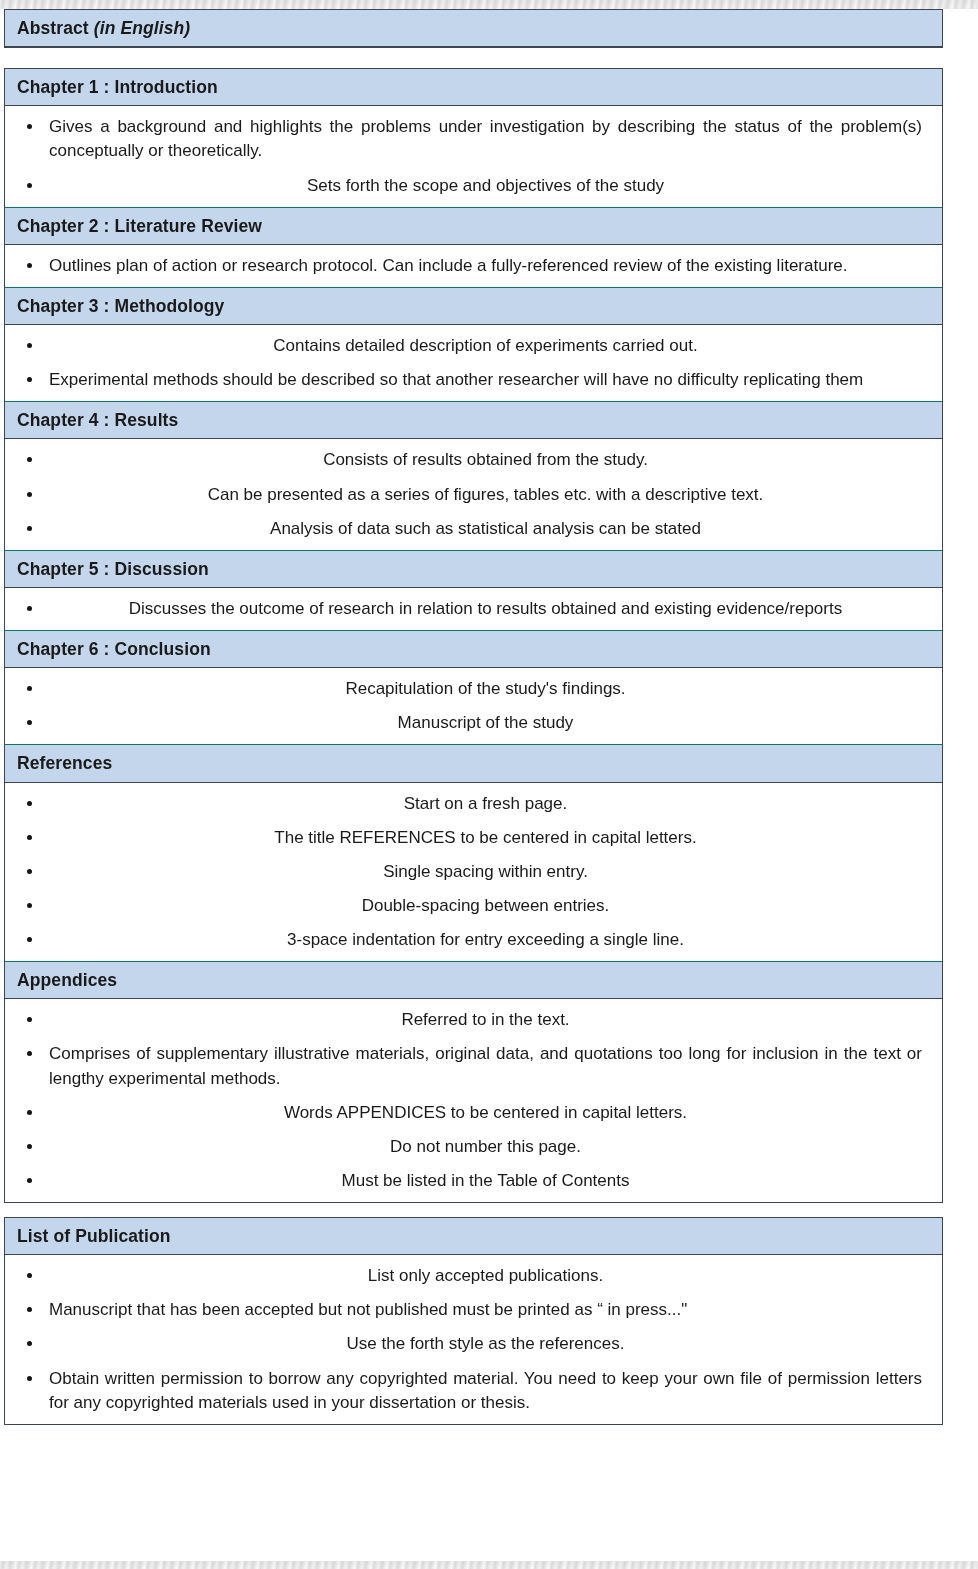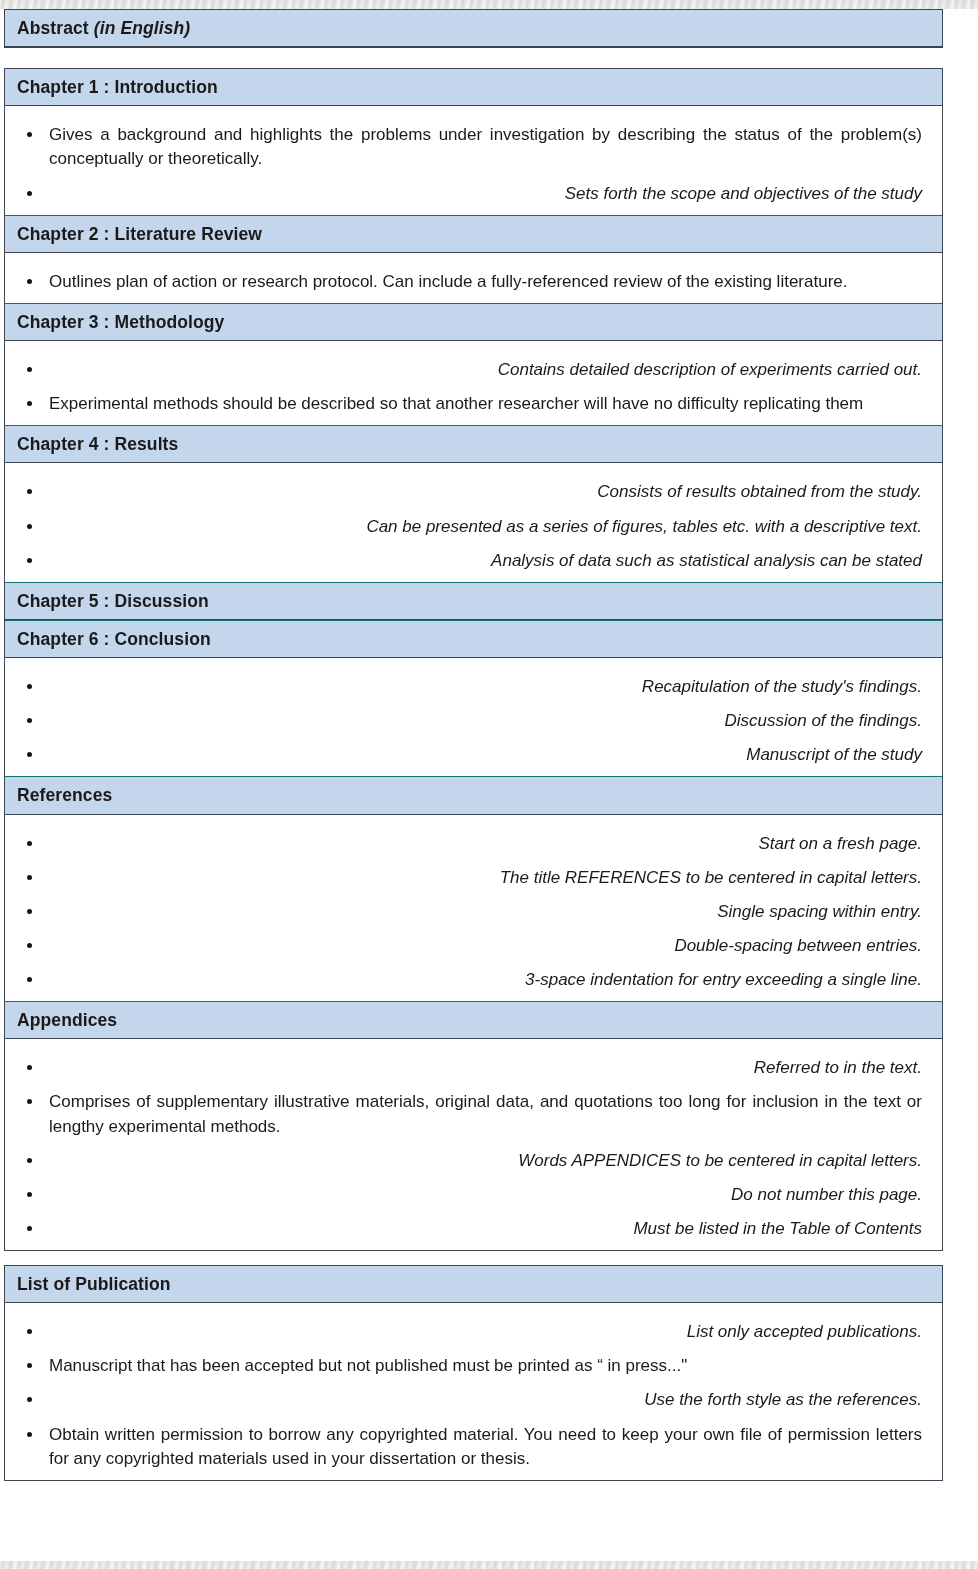--- a/index.html
+++ b/index.html
@@ -67,38 +67,38 @@
 
   ul.bullets {
     list-style: none;
     margin: 0;
     padding: 9px 14px 9px 0;
   }
   ul.bullets li {
     position: relative;
     padding-left: 44px;
     padding-right: 6px;
-    margin: 8px 0 10px 0;
+    margin: 0 0 10px 0;
     font-size: 17px;
     line-height: 1.42;
     text-align: justify;
     text-justify: inter-word;
   }
   ul.bullets li:last-child { margin-bottom: 0; }
   ul.bullets li::before {
     content: "";
     position: absolute;
     left: 22px;
     top: 9px;
     width: 5px;
     height: 5px;
     border-radius: 50%;
     background: #161616;
   }
-  ul.bullets li.nojust { text-align: right; font-style: italic; }
+  ul.bullets li.nojust { text-align: center; }
 </style>
 </head>
 <body>
 
 <div class="scan-band top"></div>
 <div class="scan-band bottom"></div>
 
 <div class="page">
 
   <div class="block">
@@ -127,25 +127,27 @@
     </ul>
 
     <div class="hdr">Chapter 4 : Results</div>
     <ul class="bullets">
       <li class="nojust">Consists of results obtained from the study.</li>
       <li class="nojust">Can be presented as a series of figures, tables etc. with a descriptive text.</li>
       <li class="nojust">Analysis of data such as statistical analysis can be stated</li>
     </ul>
 
     <div class="hdr">Chapter 5 : Discussion</div>
+    <ul class="bullets">
+      <li class="nojust">Discusses the outcome of research in relation to results obtained and existing evidence/reports</li>
+    </ul>
 
     <div class="hdr">Chapter 6 : Conclusion</div>
     <ul class="bullets">
       <li class="nojust">Recapitulation of the study's findings.</li>
-      <li class="nojust">Discussion of the findings.</li>
       <li class="nojust">Manuscript of the study</li>
     </ul>
 
     <div class="hdr">References</div>
     <ul class="bullets">
       <li class="nojust">Start on a fresh page.</li>
       <li class="nojust">The title REFERENCES to be centered in capital letters.</li>
       <li class="nojust">Single spacing within entry.</li>
       <li class="nojust">Double-spacing between entries.</li>
       <li class="nojust">3-space indentation for entry exceeding a single line.</li>

